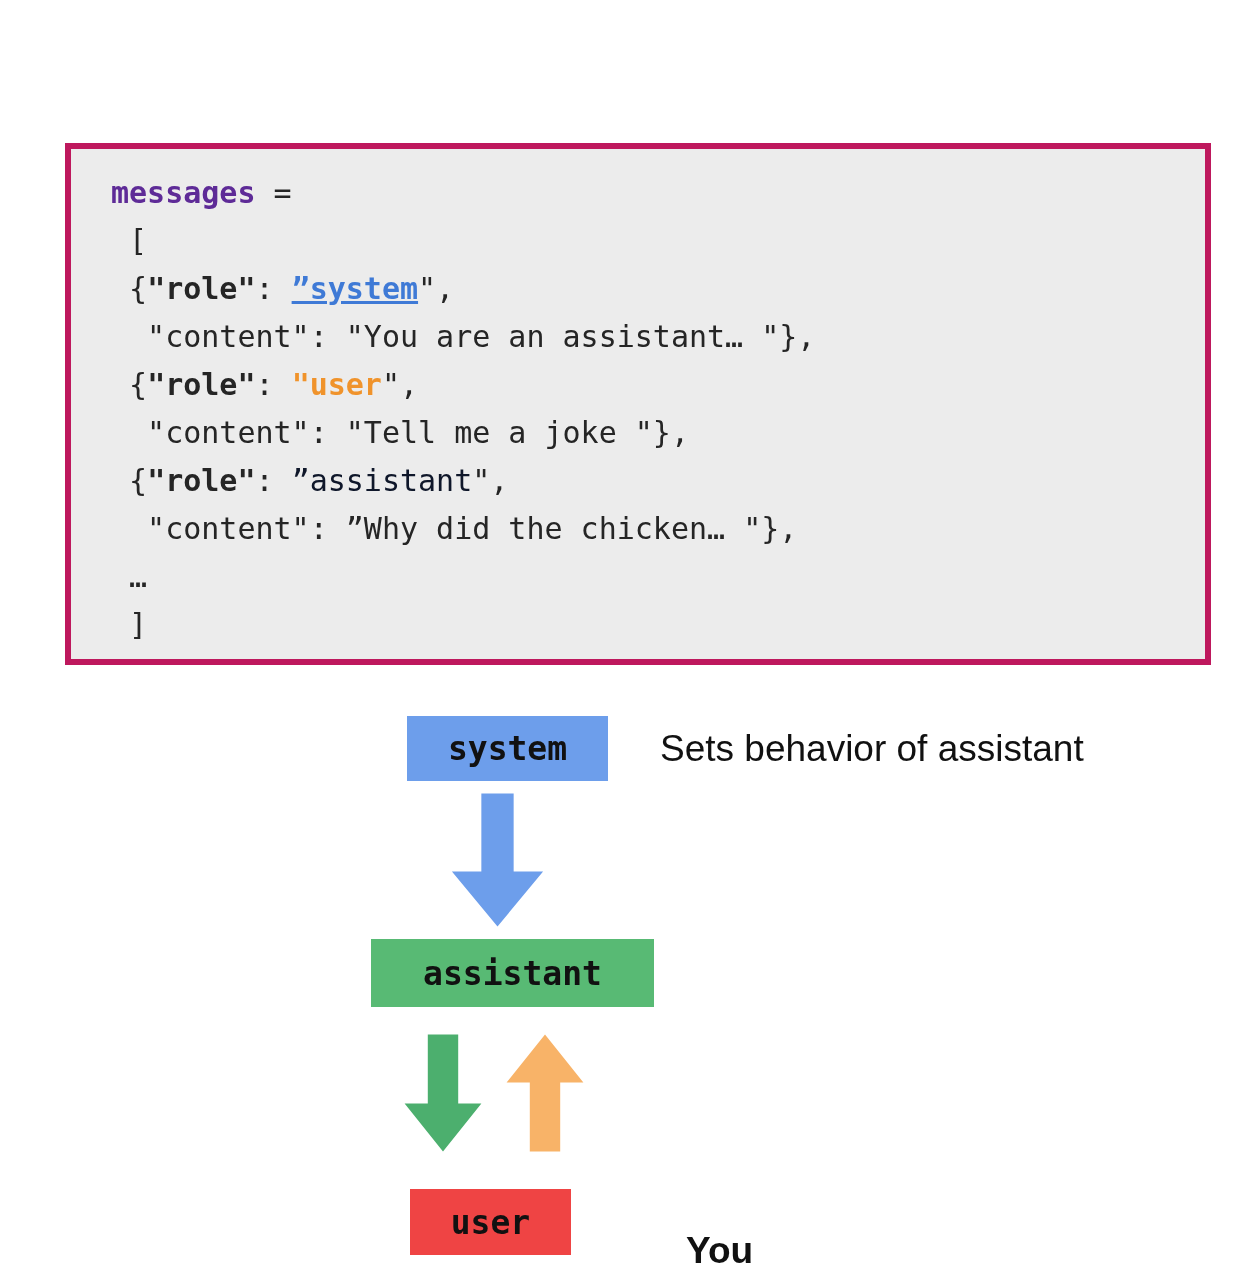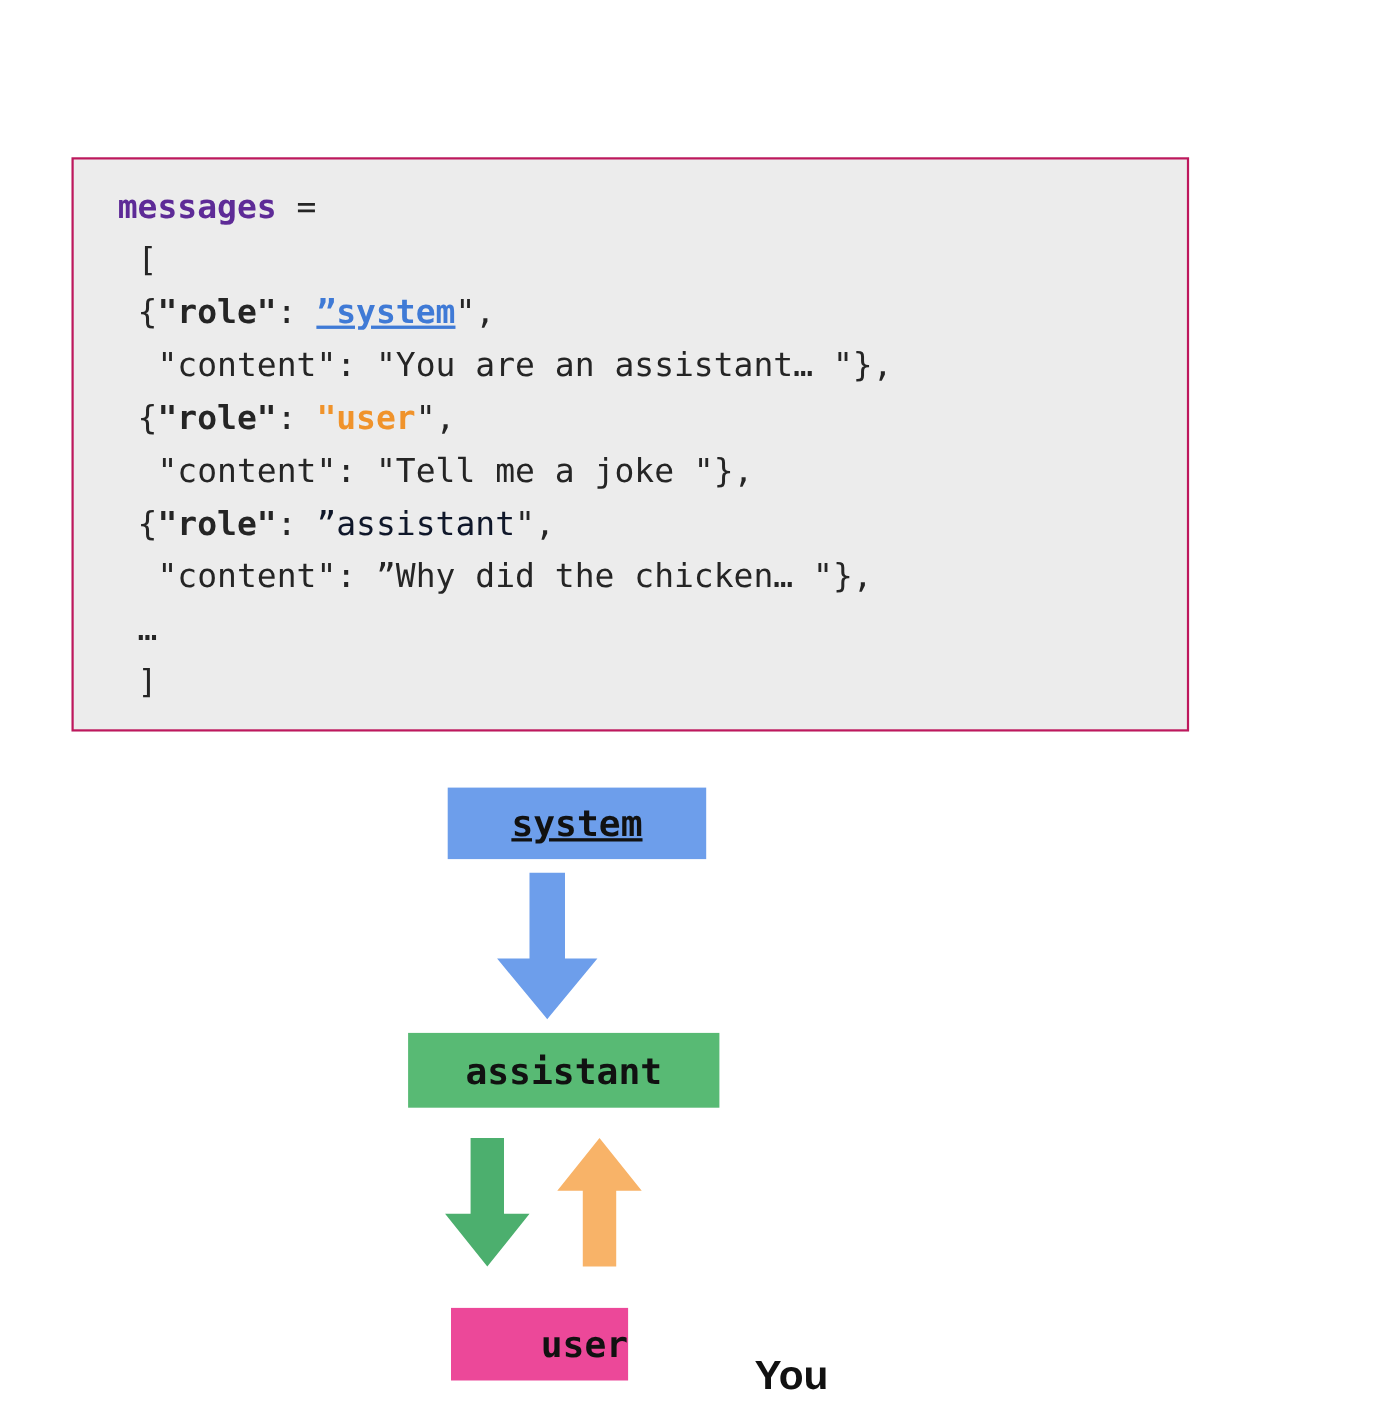--- a/index.html
+++ b/index.html
@@ -23,24 +23,24 @@
     font-size: 60px;
     font-weight: 700;
     color: #141414;
     letter-spacing: -0.5px;
     white-space: nowrap;
   }
   .code-block {
     position: absolute;
     left: 65px;
     top: 143px;
-    width: 1016px;
+    width: 1146px;
     height: 522px;
     background: #ececec;
-    border: 2px solid #be185d;
+    border: 6px solid #be185d;
     padding: 20px 0 0 40px;
   }
   .code-lines {
     font-family: "DejaVu Sans Mono", monospace;
     font-size: 30px;
     line-height: 48px;
   }
   .code-line { white-space: pre; }
 
   .flow-box {
@@ -61,21 +61,21 @@
     color: #111111;
     white-space: nowrap;
   }
   .arrow {
     position: absolute;
     display: block;
     line-height: 0;
   }
   .arrow svg { display: block; }
 
-  #system-box    { left: 407px; top: 716px; width: 235px; height: 65px; text-decoration: underline; }
+  #system-box    { left: 407px; top: 716px; width: 201px; height: 65px; }
   #system-desc   { left: 660px; top: 716px; height: 65px; }
   #arrow-blue    { left: 450px; top: 790px; }
   #assistant-box { left: 371px; top: 939px; width: 283px; height: 68px; }
   #assistant-desc{ left: 686px; top: 939px; height: 68px; }
   #arrow-green   { left: 403px; top: 1020px; }
   #arrow-orange  { left: 505px; top: 1020px; }
   #user-box      { left: 410px; top: 1189px; width: 161px; height: 66px; }
   #user-desc     { left: 686px; top: 1218px; height: 66px; font-weight: bold; }
 </style>
 </head>
@@ -95,20 +95,21 @@
         <div class="code-line"><span style="color: rgb(37, 37, 37);"> {</span><span style="color: rgb(37, 37, 37); font-weight: 700;">"role"</span><span style="color: rgb(37, 37, 37);">: </span><span style="color: #0f172a; font-weight: 400;">”assistant</span><span style="color: rgb(37, 37, 37);">",</span></div>
         <div class="code-line"><span style="color: rgb(37, 37, 37);">  "content": ”Why did the chicken… "},</span></div>
         <div class="code-line"><span style="color: rgb(37, 37, 37);"> …</span></div>
         <div class="code-line"><span style="color: rgb(37, 37, 37);"> ]</span></div>
       </div>
   </div>
 
   <div class="flow-box" id="system-box" style="background: rgb(109, 158, 235);">
     <span>system</span>
   </div>
+  <div class="flow-desc" id="system-desc">Sets behavior of assistant</div>
 
   <span class="arrow" id="arrow-blue" style="color: rgb(109, 158, 235);">
     <svg width="95" height="140" viewBox="0 0 100 140" aria-hidden="true">
       <polygon fill="currentColor" points="33,0 67,0 67,82 98,82 50,140 2,82 33,82"></polygon>
     </svg>
   </span>
 
   <div class="flow-box" id="assistant-box" style="background: rgb(88, 186, 116);">
     <span>assistant</span>
   </div>
@@ -118,18 +119,18 @@
       <polygon fill="currentColor" points="31,0 69,0 69,86 98,86 50,146 2,86 31,86"></polygon>
     </svg>
   </span>
 
   <span class="arrow" id="arrow-orange" style="color: rgb(248, 179, 104);">
     <svg width="80" height="146" viewBox="0 0 100 146" aria-hidden="true">
       <polygon fill="currentColor" points="50,0 98,60 69,60 69,146 31,146 31,60 2,60"></polygon>
     </svg>
   </span>
 
-  <div class="flow-box" id="user-box" style="background: #ec4899; justify-content: flex-end;">
+  <div class="flow-box" id="user-box" style="background: #ef4444;">
     <span>user</span>
   </div>
   <div class="flow-desc" id="user-desc">You</div>
 
 </div>
 
 </body></html>

